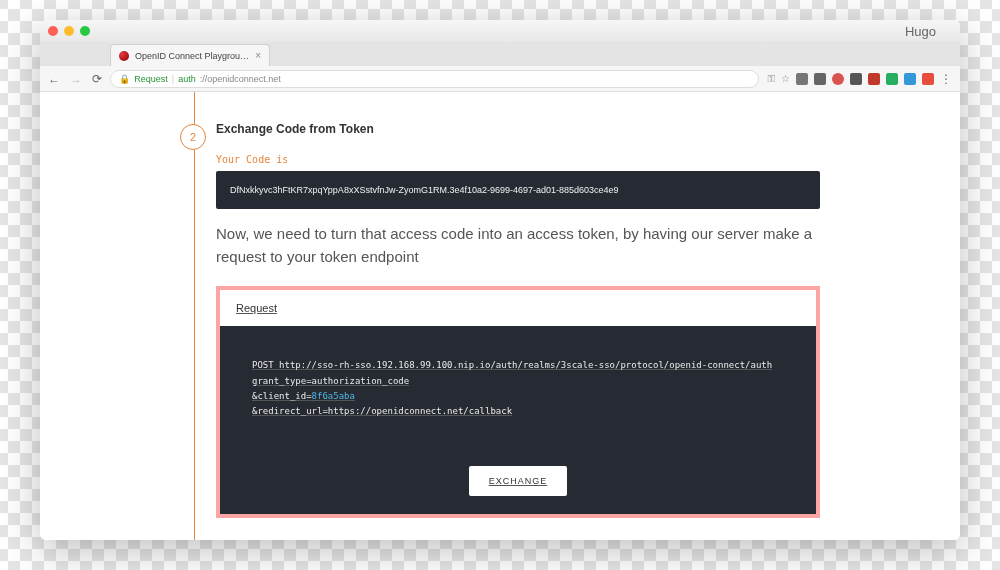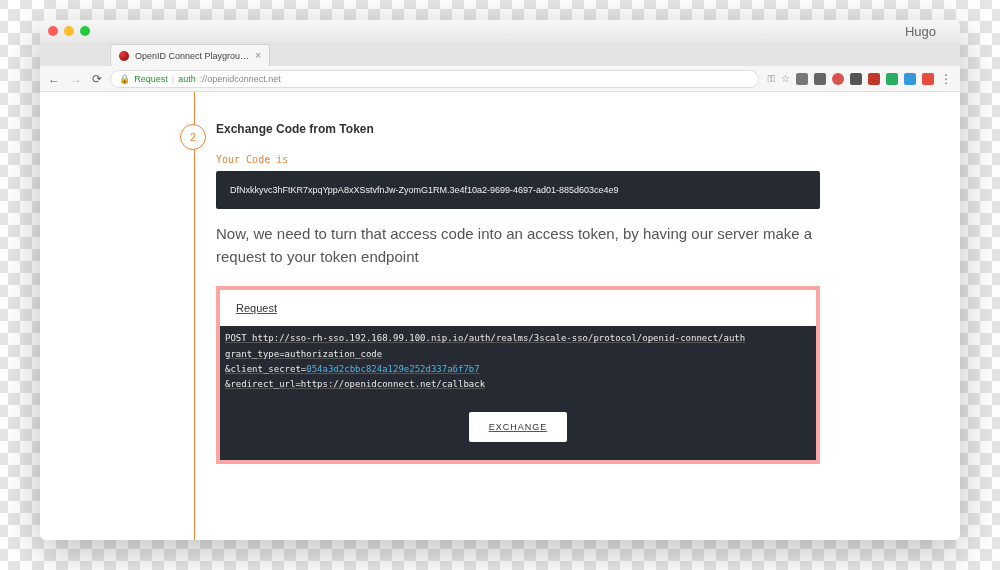--- a/index.html
+++ b/index.html
@@ -186,21 +186,21 @@
       font-size: 11px;
       color: #333;
       background: #fff;
     }
     .reqbody {
       background: #262b33;
       color: #eaeaea;
       font-family: "SFMono-Regular", Menlo, Consolas, monospace;
       font-size: 9px;
       line-height: 1.7;
-      padding: 5px;
+      padding: 32px;
       word-break: break-all;
     }
     .reqbody .hl { color: #4db6e2; }
     .reqfooter {
       background: #262b33;
       padding: 14px 0 18px;
       display: flex;
       justify-content: center;
     }
     .exch-btn {
@@ -278,21 +278,21 @@
           <div class="codelabel">Your Code is</div>
           <div class="codebox">DfNxkkyvc3hFtKR7xpqYppA8xXSstvfnJw-ZyomG1RM.3e4f10a2-9699-4697-ad01-885d603ce4e9</div>
 
           <p class="desc">Now, we need to turn that access code into an access token, by having our server make a request to your token endpoint</p>
 
           <div class="reqpanel">
             <div class="reqheader">Request</div>
             <div class="reqbody">
               <div>POST http://sso-rh-sso.192.168.99.100.nip.io/auth/realms/3scale-sso/protocol/openid-connect/auth</div>
               <div>grant_type=authorization_code</div>
-              <div><span>&amp;client_secret=</span><span class="hl">054a3d2cbbc824a129e252d337a6f7b7</span></div>
+              <div><span>&amp;client_id=</span><span class="hl">8f6a5aba</span></div>
               <div>&amp;redirect_url=https://openidconnect.net/callback</div>
             </div>
             <div class="reqfooter">
               <button class="exch-btn">EXCHANGE</button>
             </div>
           </div>
 
         </div>
       </div>
     </div>

